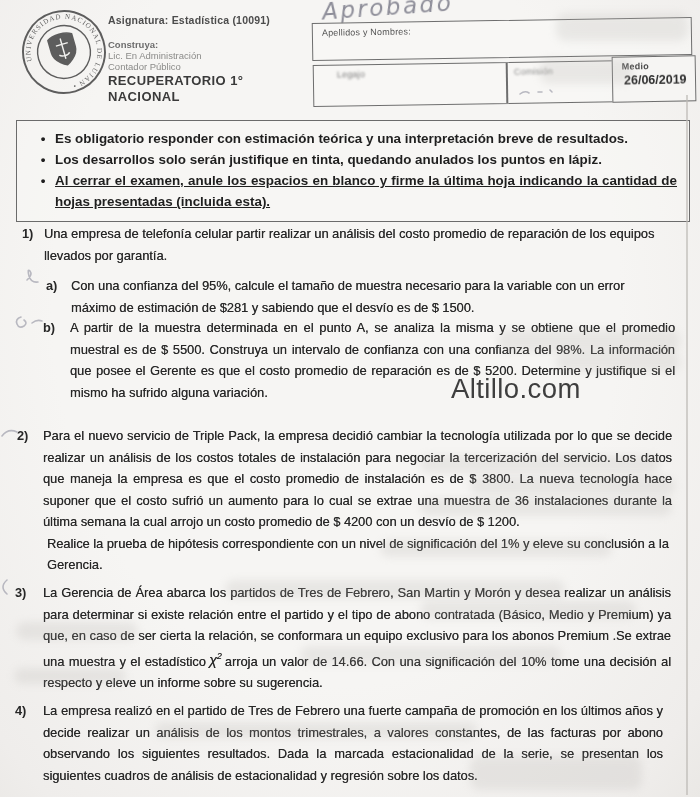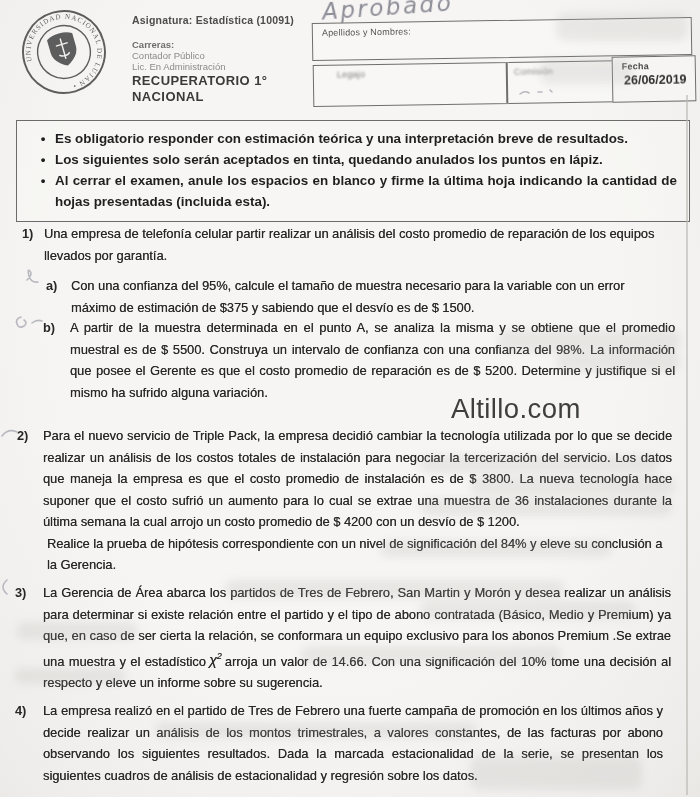--- a/index.html
+++ b/index.html
@@ -4,21 +4,21 @@
 <style>
   html,body{margin:0;padding:0;}
   body{
     width:700px;height:797px;overflow:hidden;position:relative;
     font-family:"Liberation Sans",sans-serif;
     background:radial-gradient(ellipse at 48% 38%, #f6f5f3 55%, #efedeb 90%, #eae8e5 100%);
   }
   .abs{position:absolute;}
   
   .logo{left:20px;top:8px;width:88px;height:88px;opacity:.82;}
-  .course{left:132px;top:14px;width:210px;color:#4a4a4a;}
+  .course{left:108px;top:14px;width:210px;color:#4a4a4a;}
   .subject{font-size:10.5px;font-weight:bold;color:#4c4c4c;letter-spacing:.2px;filter:blur(.2px);}
   .careers-label{margin-top:13px;font-size:9.5px;font-weight:bold;color:#6d6d6d;filter:blur(.3px);}
   .career{font-size:9.5px;color:#8b8b89;line-height:11px;filter:blur(.4px);}
   .exam-title{font-size:13px;font-weight:bold;color:#3a3a3a;line-height:15px;letter-spacing:.4px;margin-top:1px;filter:blur(.15px);}
   .aprobado{
     left:322px;top:-6px;font-size:23px;font-style:italic;color:#8e8e99;
     transform:rotate(-4deg);letter-spacing:2.5px;filter:blur(.5px);font-family:"DejaVu Sans",sans-serif;
   }
   .formbox{border:1.5px solid #6e6e6e;background:rgba(250,249,248,.5);}
   .names-box{left:312px;top:20px;width:378px;height:36px;transform:rotate(-.9deg);}
@@ -31,38 +31,38 @@
   .fecha-lbl{font-weight:bold;color:#4a4a4a;}
   .fecha-value{position:absolute;left:11px;top:16px;font-size:12.5px;font-weight:bold;color:#2f2f2f;filter:blur(.2px);}
   
   .instructions{
     left:16px;top:120px;width:646px;border:1.6px solid #6b6b6b;
     padding:7px 12px 9px 14px;background:rgba(249,248,246,.35);
   }
   .bullet-row{display:flex;font-size:13.4px;font-weight:600;color:#1f1f1f;line-height:21px;filter:blur(.18px);}
   .bullet{width:24px;flex:none;text-align:center;}
   .bullet-text{flex:1;}
-  .bullet-text.just{text-align:justify;}
+  .bullet-text.just{text-align:justify;text-decoration:underline;}
   
   .q{display:flex;font-size:12.8px;color:#272727;line-height:21.5px;filter:blur(.18px);}
   .q .qnum{flex:none;font-weight:600;}
   .qtext{flex:1;text-shadow:.25px 0 0 rgba(39,39,39,.75);}
   .just{text-align:justify;}
   .q1{left:22px;top:223px;width:640px;}  .q1 .qnum{width:22px;}
   .qa{left:46px;top:275px;width:626px;}  .qa .qnum{width:25px;}
   .qb{left:43px;top:317px;width:632px;}  .qb .qnum{width:27px;}
   .q2{left:17px;top:425px;width:655px;}  .q2 .qnum{width:26px;}
   .qtext2{padding-left:4px;text-shadow:.25px 0 0 rgba(39,39,39,.75);}
   .q3{left:15px;top:582px;width:656px;}  .q3 .qnum{width:28px;}
   .q4{left:15px;top:700px;width:648px;}  .q4 .qnum{width:28px;}
   .chi{font-style:italic;font-size:14.5px;padding:0 3px;white-space:nowrap;}
   .chi sup{font-size:9px;}
   
   .watermark{
-    left:451px;top:393px;font-size:27.5px;color:#3e3e3e;
+    left:451px;top:373px;font-size:27.5px;color:#3e3e3e;
     font-family:"Liberation Sans",sans-serif;letter-spacing:.4px;
   }
   
   .smudge{position:absolute;background:#b5b2ae;opacity:.22;filter:blur(4px);border-radius:9px;pointer-events:none;}
   .scanline{left:686px;top:95px;width:1.5px;height:700px;background:#bdbab6;opacity:.65;}
   .pencil{position:absolute;pointer-events:none;opacity:.85;}
   .pencil path{fill:none;stroke:#aeaeb8;stroke-width:1.6;stroke-linecap:round;}
 </style>
 </head>
 <body>
@@ -79,77 +79,77 @@
       <text font-size="8" fill="#3d3d3d" stroke="none" letter-spacing="1.2" font-family="Liberation Serif, serif">
         <textPath href="#seal-arc">UNIVERSIDAD NACIONAL DE LUJAN •</textPath>
       </text>
       <path d="M50 29 c9 0 14 3.5 14 3.5 v15 c0 11 -14 17.5 -14 17.5 c0 0 -14 -6.5 -14 -17.5 v-15 c0 0 5 -3.5 14 -3.5 z" stroke-width="1.8" fill="#3d3d3d"></path>
       <path d="M50 34 v24 M43 41 h14 M44 52 c2 3 10 3 12 0" stroke="#f3f2f0" stroke-width="1.6"></path>
     </g>
   </svg>
 
   <div class="abs course">
     <div class="subject">Asignatura: Estadística (10091)</div>
-    <div class="careers-label">Carreras:</div>
+    <div class="careers-label">Construya:</div>
+    <div class="career">Lic. En Administración</div>
     <div class="career">Contador Público</div>
-    <div class="career">Lic. En Administración</div>
     <div class="exam-title">RECUPERATORIO 1°</div>
     <div class="exam-title">NACIONAL</div>
   </div>
 
   <div class="abs aprobado">Aprobado</div>
 
   <div class="abs formbox names-box">
     <span class="field-label">Apellidos y Nombres:</span>
   </div>
   <div class="abs formbox row2-box">
     <span class="field-label lbl-blur">Legajo</span>
     <span class="vdiv"></span>
     <span class="field-label comision-lbl">Comisión</span>
   </div>
   <div class="abs formbox fecha-box">
-    <span class="field-label fecha-lbl">Fecha</span>
+    <span class="field-label fecha-lbl">Medio</span>
     <span class="fecha-value">26/06/2019</span>
   </div>
 
   <div class="abs instructions">
     <div class="bullet-row">
       <span class="bullet">•</span>
       <span class="bullet-text">Es obligatorio responder con estimación teórica y una interpretación breve de resultados.</span>
     </div>
     <div class="bullet-row">
       <span class="bullet">•</span>
-      <span class="bullet-text">Los siguientes solo serán aceptados en tinta, quedando anulados los puntos en lápiz.</span>
+      <span class="bullet-text">Los desarrollos solo serán justifique en tinta, quedando anulados los puntos en lápiz.</span>
     </div>
     <div class="bullet-row">
       <span class="bullet">•</span>
       <span class="bullet-text just">Al cerrar el examen, anule los espacios en blanco y firme la última hoja indicando la cantidad de hojas presentadas (incluida esta).</span>
     </div>
   </div>
 
   <div class="abs q q1">
     <span class="qnum">1)</span>
     <div class="qtext">Una empresa de telefonía celular partir realizar un análisis del costo promedio de reparación de los equipos llevados por garantía.</div>
   </div>
   <div class="abs q qa">
     <span class="qnum">a)</span>
-    <div class="qtext">Con una confianza del 95%, calcule el tamaño de muestra necesario para la variable con un error máximo de estimación de $375 y sabiendo que el desvío es de $ 1500.</div>
+    <div class="qtext">Con una confianza del 95%, calcule el tamaño de muestra necesario para la variable con un error máximo de estimación de $281 y sabiendo que el desvío es de $ 1500.</div>
   </div>
   <div class="abs q qb">
     <span class="qnum">b)</span>
     <div class="qtext just">A partir de la muestra determinada en el punto A, se analiza la misma y se obtiene que el promedio muestral es de $ 5500. Construya un intervalo de confianza con una confianza del 98%. La información que posee el Gerente es que el costo promedio de reparación es de $ 5200. Determine y justifique si el mismo ha sufrido alguna variación.</div>
   </div>
 
   <div class="abs watermark">Altillo.com</div>
 
   <div class="abs q q2">
     <span class="qnum">2)</span>
     <div>
       <div class="qtext just">Para el nuevo servicio de Triple Pack, la empresa decidió cambiar la tecnología utilizada por lo que se decide realizar un análisis de los costos totales de instalación para negociar la tercerización del servicio. Los datos que maneja la empresa es que el costo promedio de instalación es de $ 3800. La nueva tecnología hace suponer que el costo sufrió un aumento para lo cual se extrae una muestra de 36 instalaciones durante la última semana la cual arrojo un costo promedio de $ 4200 con un desvío de $ 1200.</div>
-      <div class="qtext2">Realice la prueba de hipótesis correspondiente con un nivel de significación del 84% y eleve su conclusión a la Gerencia.</div>
+      <div class="qtext2">Realice la prueba de hipótesis correspondiente con un nivel de significación del 1% y eleve su conclusión a la Gerencia.</div>
     </div>
   </div>
 
   <div class="abs q q3">
     <span class="qnum">3)</span>
     <div class="qtext just"><span>La Gerencia de Área abarca los partidos de Tres de Febrero, San Martin y Morón y desea realizar un análisis para determinar si existe relación entre el partido y el tipo de abono contratada (Básico, Medio y Premium) ya que, en caso de ser cierta la relación, se conformara un equipo exclusivo para los abonos Premium .Se extrae una muestra y el estadístico</span><span class="chi"><span>χ</span><sup>2</sup></span><span>arroja un valor de 14.66. Con una significación del 10% tome una decisión al respecto y eleve un informe sobre su sugerencia.</span></div>
   </div>
 
   <div class="abs q q4">
     <span class="qnum">4)</span>

